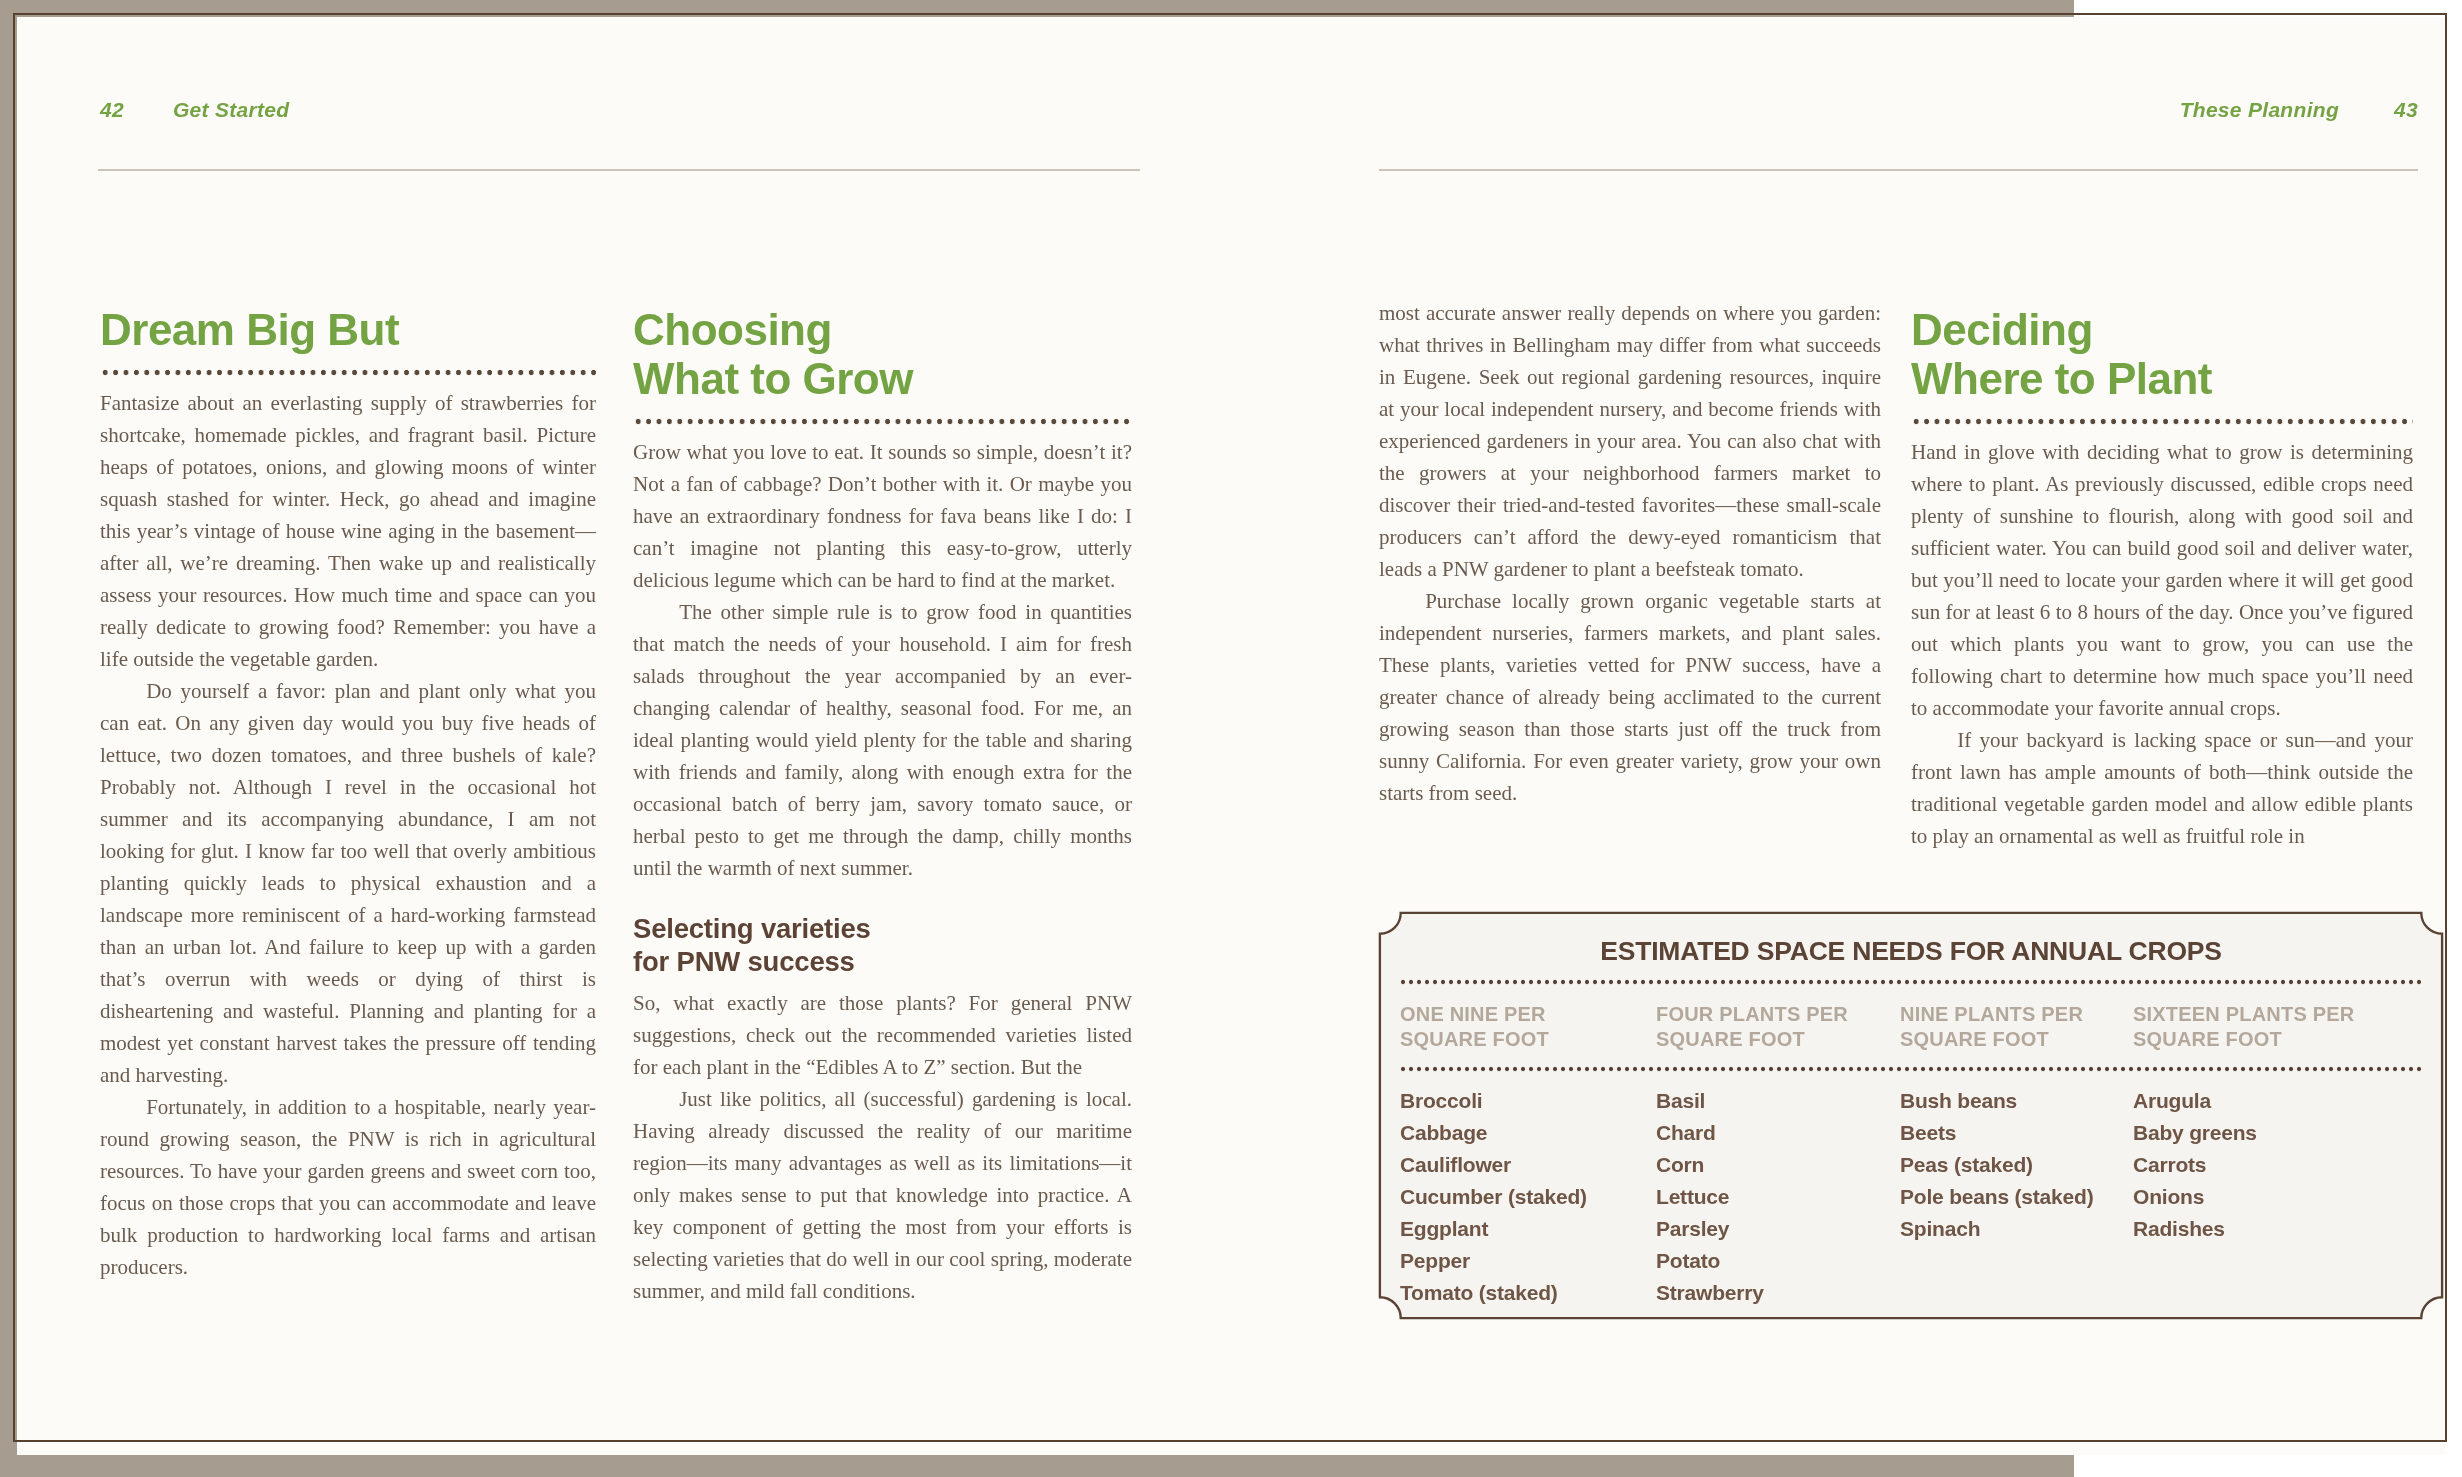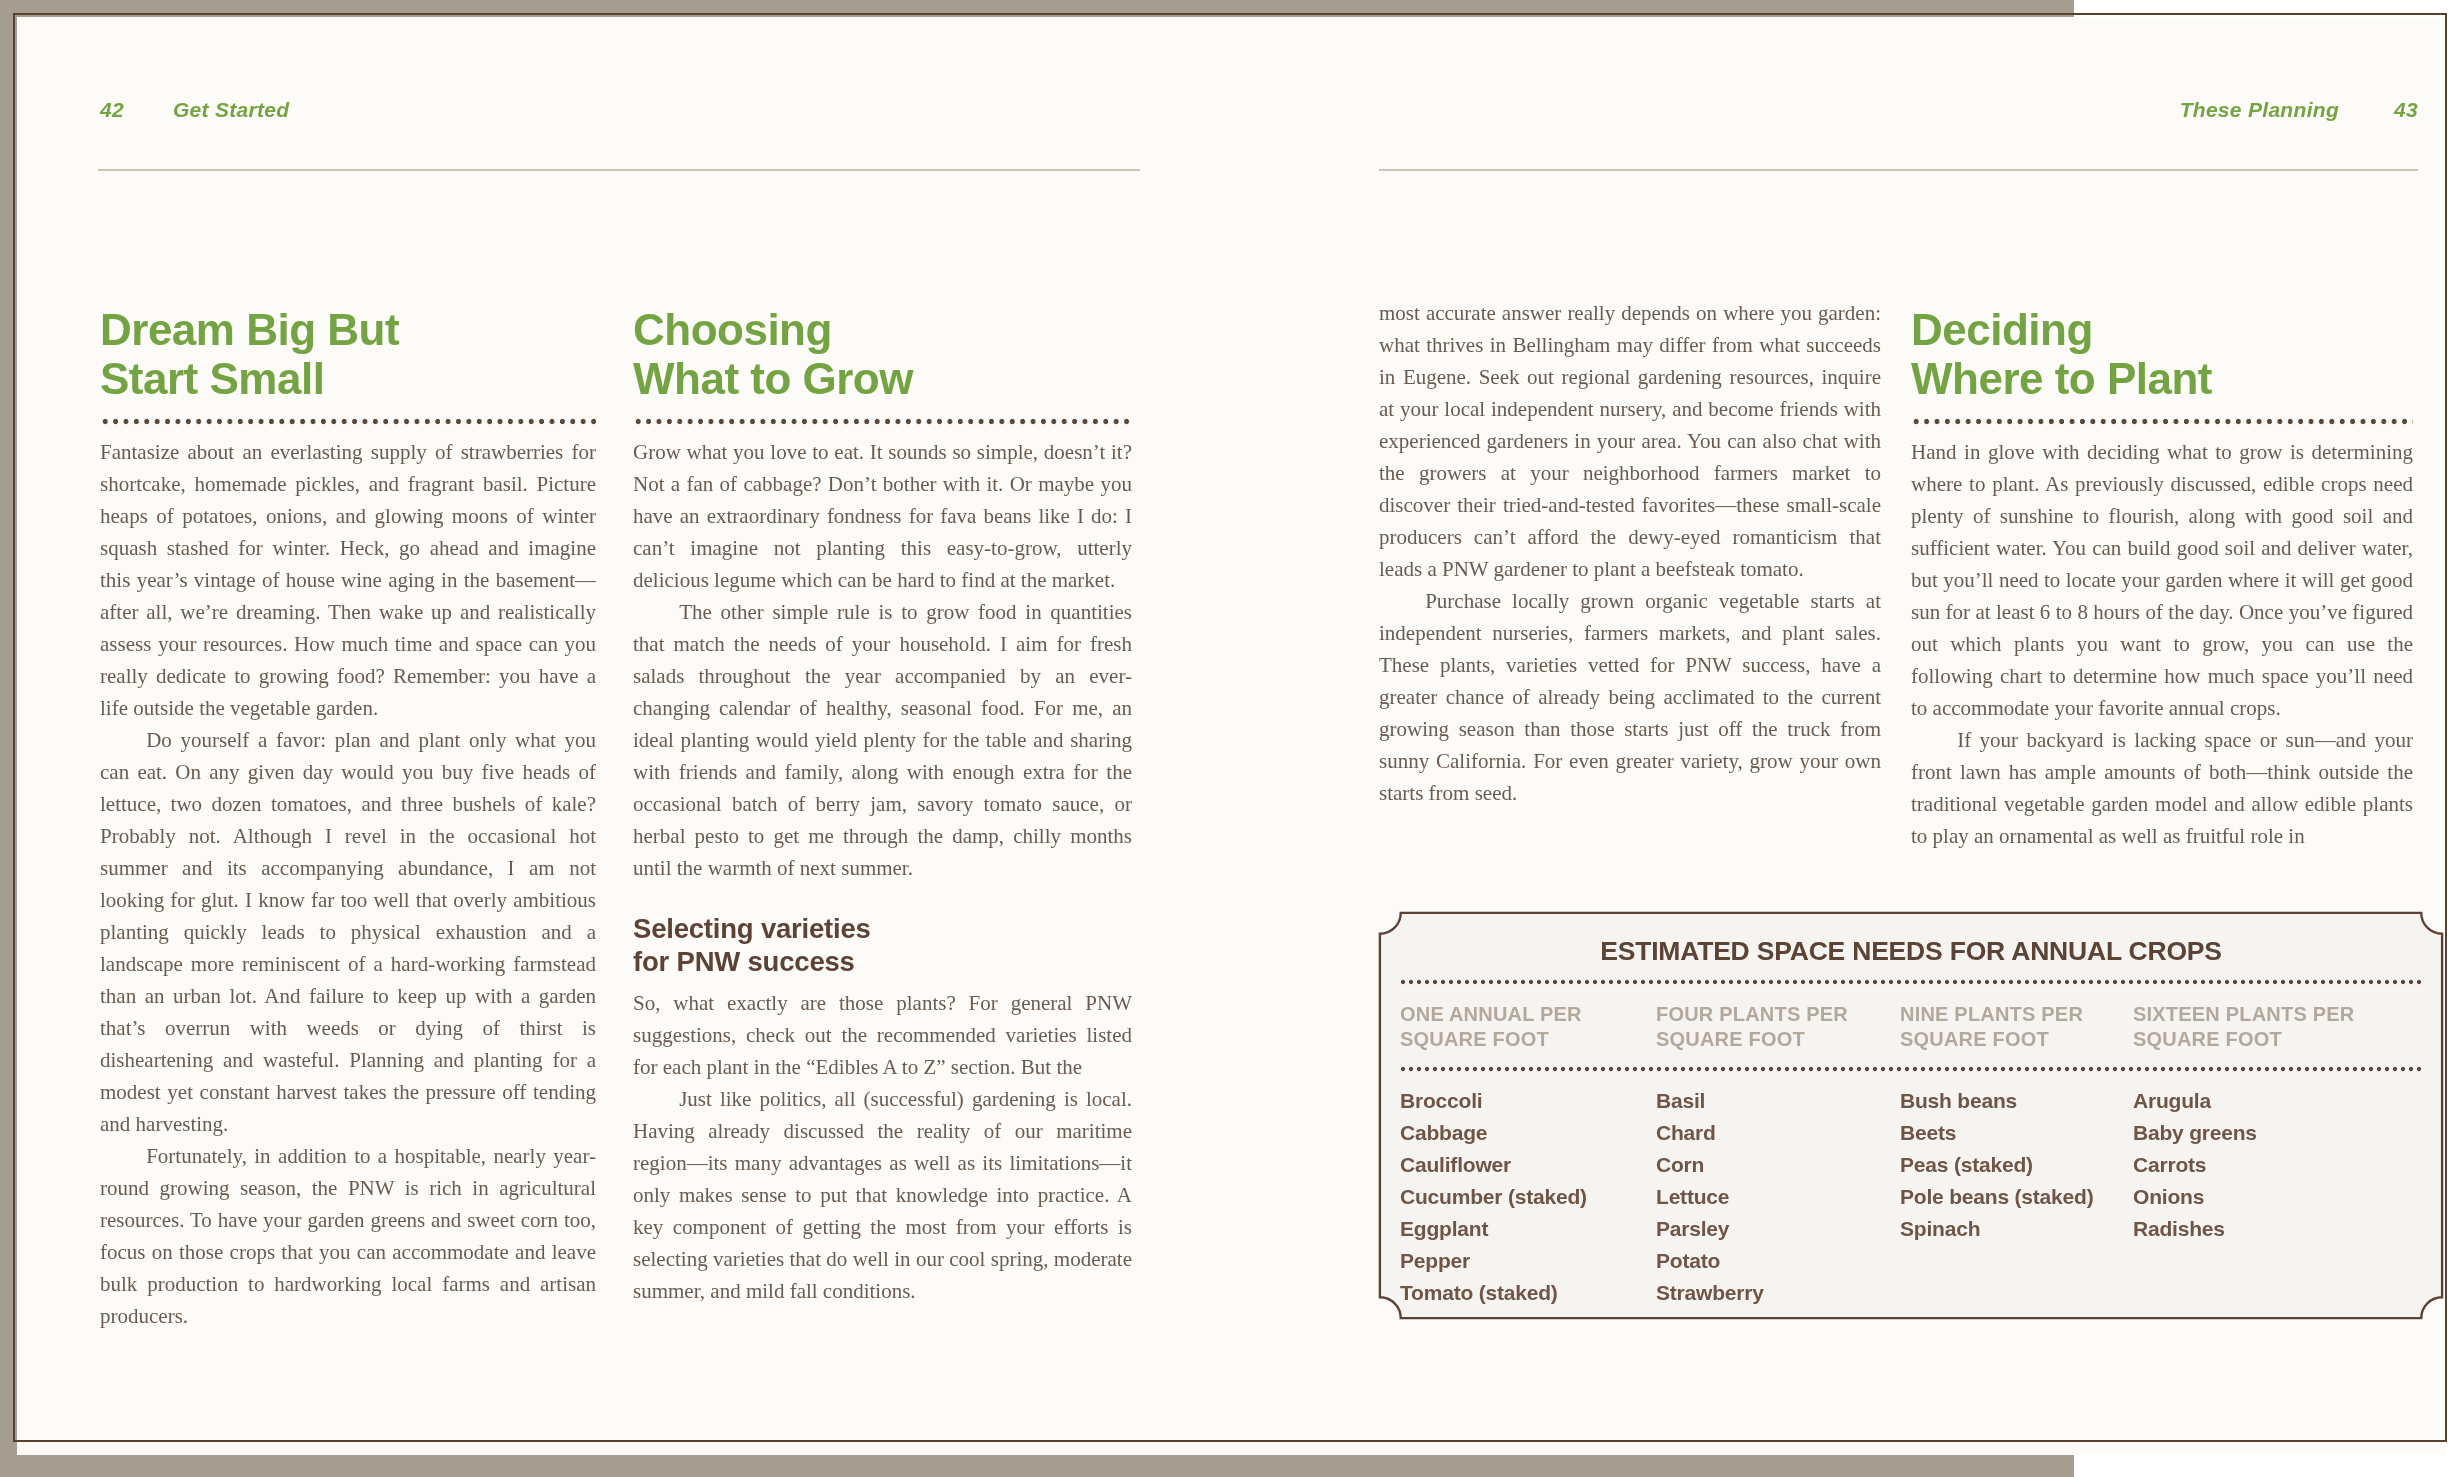--- a/index.html
+++ b/index.html
@@ -60,21 +60,20 @@
     <div class="running-head rh-right">
       <span>These Planning</span>
       <span>43</span>
     </div>
     <div class="head-rule hr-left"></div>
     <div class="head-rule hr-right"></div>
 
     <div class="col col1">
       <h2 class="green-head">
           <span>Dream Big But</span>
-          <span>Start Small</span>
         </h2>
       <div class="dotted-rule"></div>
       <div class="paras">
           <p>Fantasize about an everlasting supply of strawberries for shortcake, homemade pickles, and fragrant basil. Picture heaps of potatoes, onions, and glowing moons of winter squash stashed for winter. Heck, go ahead and imagine this year’s vintage of house wine aging in the basement—after all, we’re dreaming. Then wake up and realistically assess your resources. How much time and space can you really dedicate to growing food? Remember: you have a life outside the vegetable garden.</p>
           <p>Do yourself a favor: plan and plant only what you can eat. On any given day would you buy five heads of lettuce, two dozen tomatoes, and three bushels of kale? Probably not. Although I revel in the occasional hot summer and its accompanying abundance, I am not looking for glut. I know far too well that overly ambitious planting quickly leads to physical exhaustion and a landscape more reminiscent of a hard-working farmstead than an urban lot. And failure to keep up with a garden that’s overrun with weeds or dying of thirst is disheartening and wasteful. Planning and planting for a modest yet constant harvest takes the pressure off tending and harvesting.</p>
           <p>Fortunately, in addition to a hospitable, nearly year-round growing season, the PNW is rich in agricultural resources. To have your garden greens and sweet corn too, focus on those crops that you can accommodate and leave bulk production to hardworking local farms and artisan producers.</p>
         </div>
     </div>
 
     <div class="col col2">
@@ -118,21 +117,21 @@
 
     <div class="crops-box">
       <svg class="box-border" width="1066" height="409" viewBox="0 0 1126 432" aria-hidden="true">
         <path d="M 24 2 H 1102 A 22 22 0 0 0 1124 24 V 408 A 22 22 0 0 0 1102 430 H 24 A 22 22 0 0 0 2 408 V 24 A 22 22 0 0 0 24 2 Z" fill="#f6f4f0" stroke="#5a4334" stroke-width="2.5"></path>
       </svg>
       <div class="box-inner">
         <div class="box-title">ESTIMATED SPACE NEEDS FOR ANNUAL CROPS</div>
         <div class="box-dotted"></div>
         <div class="box-grid grid-heads">
           <div class="box-col-head">
-              <span>ONE ANNUAL PER</span>
+              <span>ONE NINE PER</span>
               <span>SQUARE FOOT</span>
             </div>
           <div class="box-col-head">
               <span>FOUR PLANTS PER</span>
               <span>SQUARE FOOT</span>
             </div>
           <div class="box-col-head">
               <span>NINE PLANTS PER</span>
               <span>SQUARE FOOT</span>
             </div>

